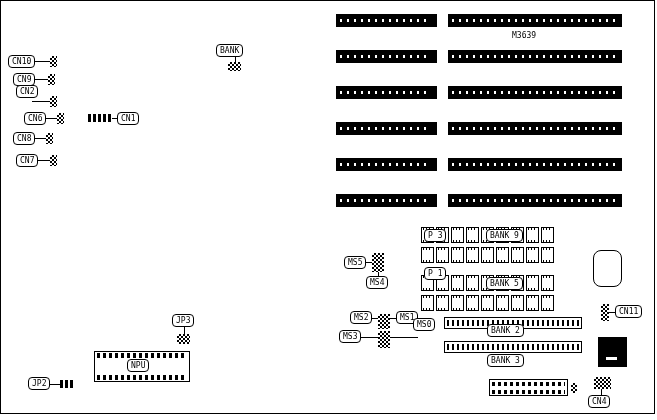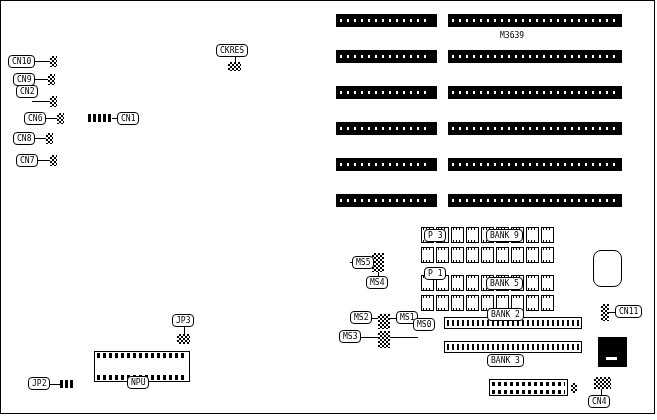--- a/index.html
+++ b/index.html
@@ -45,21 +45,21 @@
   <div class="slot" style="left:448px;top:50px;width:174px"></div>
   <div class="slot" style="left:336px;top:86px;width:101px"></div>
   <div class="slot" style="left:448px;top:86px;width:174px"></div>
   <div class="slot" style="left:336px;top:122px;width:101px"></div>
   <div class="slot" style="left:448px;top:122px;width:174px"></div>
   <div class="slot" style="left:336px;top:158px;width:101px"></div>
   <div class="slot" style="left:448px;top:158px;width:174px"></div>
   <div class="slot" style="left:336px;top:194px;width:101px"></div>
   <div class="slot" style="left:448px;top:194px;width:174px"></div>
 
-  <div class="txt" style="left:500px;top:31px">M3639</div>
+  <div class="txt" style="left:512px;top:31px">M3639</div>
 
   <div class="wire" style="left:30px;top:61px;width:22px;height:1px"></div>
   <div class="pins" style="left:50px;top:56px;width:7px;height:11px"></div>
   <div class="lbl" style="left:8px;top:55px">CN10</div>
 
   <div class="wire" style="left:30px;top:79px;width:20px;height:1px"></div>
   <div class="pins" style="left:48px;top:74px;width:7px;height:11px"></div>
   <div class="lbl" style="left:13px;top:73px">CN9</div>
 
   <div class="wire" style="left:32px;top:101px;width:20px;height:1px"></div>
@@ -77,21 +77,21 @@
   <div class="wire" style="left:32px;top:160px;width:20px;height:1px"></div>
   <div class="pins" style="left:50px;top:155px;width:7px;height:11px"></div>
   <div class="lbl" style="left:16px;top:154px">CN7</div>
 
   <div class="pins-row" style="left:88px;top:114px;width:24px;height:8px"></div>
   <div class="wire" style="left:108px;top:118px;width:14px;height:1px"></div>
   <div class="lbl" style="left:117px;top:112px">CN1</div>
 
   <div class="wire" style="left:235px;top:52px;width:1px;height:12px"></div>
   <div class="pins" style="left:228px;top:62px;width:13px;height:9px"></div>
-  <div class="lbl" style="left:216px;top:44px">CKRES</div>
+  <div class="lbl" style="left:216px;top:44px">BANK</div>
 
   <div class="chiprow" style="left:421px;top:227px">
     <div class="chip"></div>
   <div class="chip"></div>
       <div class="chip"></div>
       <div class="chip"></div>
       <div class="chip"></div>
       <div class="chip"></div>
       <div class="chip"></div>
       <div class="chip"></div>
@@ -131,47 +131,47 @@
       <div class="chip"></div>
     </div>
   <div class="lbl" style="left:424px;top:229px">P 3</div>
   <div class="lbl" style="left:486px;top:229px">BANK 9</div>
   <div class="lbl" style="left:424px;top:267px">P 1</div>
   <div class="lbl" style="left:486px;top:277px">BANK 5</div>
 
   <div class="pins" style="left:372px;top:253px;width:12px;height:19px"></div>
   <div class="wire" style="left:350px;top:262px;width:24px;height:1px"></div>
   <div class="wire" style="left:378px;top:268px;width:1px;height:10px"></div>
-  <div class="lbl" style="left:352px;top:256px">MS5</div>
+  <div class="lbl" style="left:344px;top:256px">MS5</div>
   <div class="lbl" style="left:366px;top:276px">MS4</div>
 
   <div class="pins" style="left:378px;top:314px;width:12px;height:15px"></div>
   <div class="pins" style="left:378px;top:331px;width:12px;height:17px"></div>
   <div class="wire" style="left:358px;top:318px;width:22px;height:1px"></div>
   <div class="wire" style="left:388px;top:318px;width:14px;height:1px"></div>
   <div class="wire" style="left:350px;top:337px;width:30px;height:1px"></div>
   <div class="wire" style="left:388px;top:337px;width:30px;height:1px"></div>
   <div class="lbl" style="left:350px;top:311px">MS2</div>
   <div class="lbl" style="left:396px;top:311px">MS1</div>
   <div class="lbl" style="left:339px;top:330px">MS3</div>
   <div class="lbl" style="left:413px;top:318px">MS0</div>
 
   <div class="wire" style="left:184px;top:327px;width:1px;height:9px"></div>
   <div class="pins" style="left:177px;top:334px;width:13px;height:10px"></div>
   <div class="lbl" style="left:172px;top:314px">JP3</div>
 
   <div class="npu-socket" style="left:94px;top:351px;width:96px;height:31px"></div>
-  <div class="lbl" style="left:127px;top:376px">NPU</div>
+  <div class="lbl" style="left:127px;top:359px">NPU</div>
 
   <div class="wire" style="left:38px;top:384px;width:24px;height:1px"></div>
   <div class="pins-row" style="left:60px;top:380px;width:14px;height:8px"></div>
   <div class="lbl" style="left:28px;top:377px">JP2</div>
 
   <div class="simm" style="left:444px;top:317px;width:138px"></div>
-  <div class="lbl" style="left:487px;top:308px">BANK 2</div>
+  <div class="lbl" style="left:487px;top:324px">BANK 2</div>
   <div class="simm" style="left:444px;top:341px;width:138px"></div>
   <div class="lbl" style="left:487px;top:354px">BANK 3</div>
 
   <div class="pins" style="left:601px;top:304px;width:8px;height:17px"></div>
   <div class="wire" style="left:606px;top:312px;width:16px;height:1px"></div>
   <div class="lbl" style="left:615px;top:305px">CN11</div>
 
   <div class="battery" style="left:593px;top:250px;width:29px;height:37px"></div>
 
   <div class="din" style="left:598px;top:337px;width:29px;height:30px"></div>

